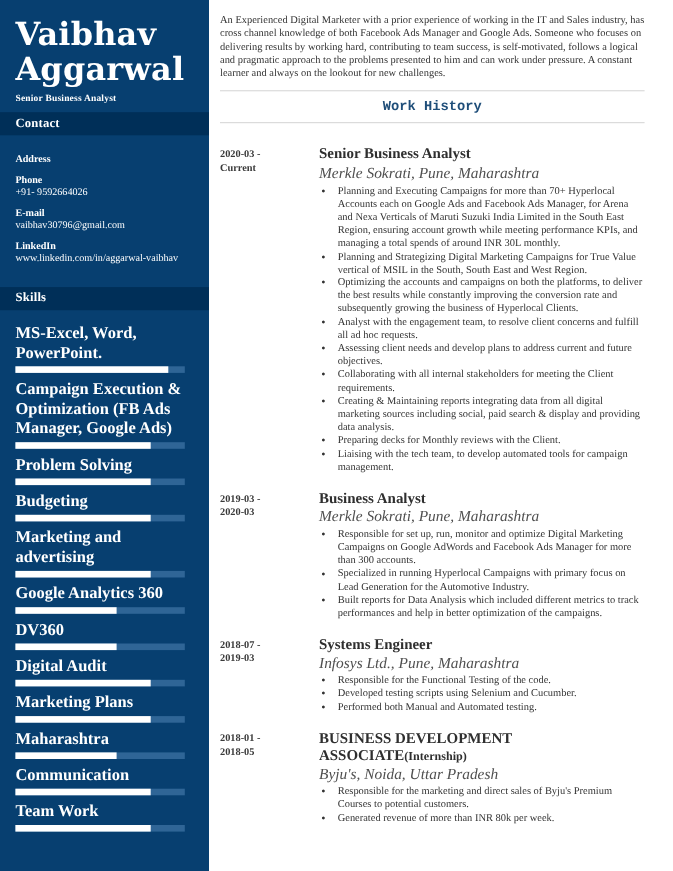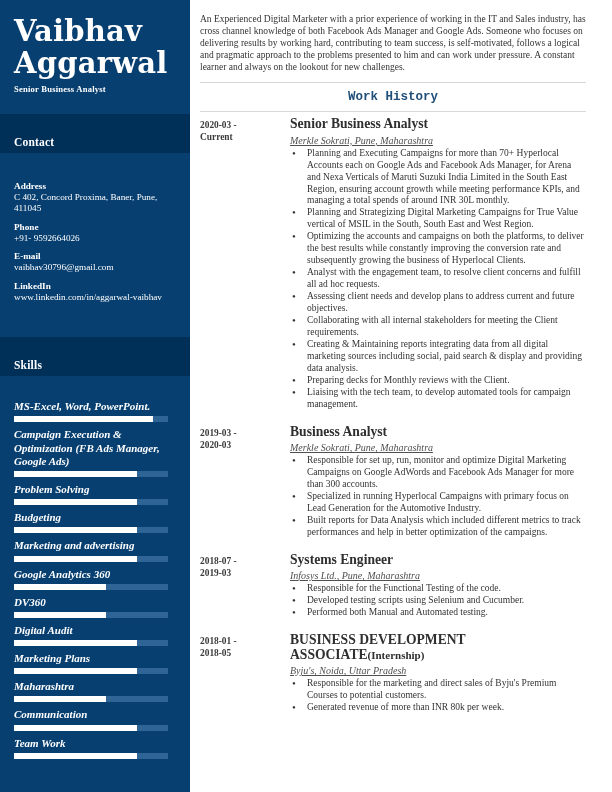--- a/index.html
+++ b/index.html
@@ -11,47 +11,47 @@
     --muted:#4f4f4f;
     --divider:#d8d8d8;
     --white:#ffffff;
   }
   *{margin:0;padding:0;box-sizing:border-box;}
   html,body{background:#ffffff;}
   body{font-family:"Liberation Serif","DejaVu Serif",serif;color:var(--text);}
   .page{width:612px;height:792px;display:flex;background:#ffffff;overflow:hidden;}
 
   
-  .sidebar{width:190px;min-width:190px;background:var(--sidebar-bg);color:var(--white);display:flex;flex-direction:column;gap:12px;}
+  .sidebar{width:190px;min-width:190px;background:var(--sidebar-bg);color:var(--white);display:flex;flex-direction:column;}
   .name-block{padding:16px 14px 8px 14px;}
   .name{font-family:"DejaVu Serif","Liberation Serif",serif;font-weight:bold;font-size:29px;line-height:1.1;letter-spacing:.2px;}
   .subtitle{font-size:8.6px;font-weight:bold;margin-top:4px;letter-spacing:.2px;}
-  .band{background:var(--band-bg);font-size:11.5px;font-weight:bold;padding:22px 14px 5px 14px;letter-spacing:.2px;}
+  .band{background:var(--band-bg);font-size:11.5px;font-weight:bold;padding:4px 14px 5px 14px;letter-spacing:.2px;}
   .contact-list{padding:16px 18px 14px 14px;}
   .contact-item{margin-bottom:8px;}
   .contact-label{font-weight:bold;font-size:9.2px;line-height:1.2;}
   .contact-value{font-size:9.2px;line-height:1.18;overflow-wrap:break-word;}
   .skills-list{padding:12px 14px 10px 14px;}
   .skill-item{margin-bottom:6px;}
-  .skill-label{font-weight:bold;font-size:11px;line-height:1.2;margin-bottom:3px;font-style:italic;}
+  .skill-label{font-weight:bold;font-size:15px;line-height:1.2;margin-bottom:3px;}
   .skill-bar{height:6px;background:var(--track);width:154px;}
   .skill-fill{height:100%;background:var(--white);}
 
   
   .main{flex:1;padding:12px 26px 10px 10px;}
   .summary{font-size:9.5px;line-height:1.25;color:var(--text);margin-top:2px;}
   .wh-divider{border:none;border-top:1px solid var(--divider);margin:9px 0 0 0;}
   .wh-heading{font-family:Liberation Mono, monospace;color:var(--accent);font-size:12.5px;font-weight:bold;padding:7px 0 7px 0;text-align:center;}
-  .jobs{margin-top:4px;}
+  .jobs{margin-top:20px;}
   .job{display:grid;grid-template-columns:90px 1fr;}
   .job + .job{margin-top:13px;}
   .job-dates{font-size:9.4px;font-weight:bold;color:#3a3a3a;line-height:1.28;padding-top:3px;}
   .job-title{font-family:"Liberation Serif",serif;font-size:13.6px;font-weight:bold;color:#2f2f2f;line-height:1.12;}
   .job-title .t-suffix{font-size:11px;}
-  .job-company{font-style:italic;font-size:10px;color:var(--muted);margin:3px 0 2px 0;text-decoration:underline;}
+  .job-company{font-style:italic;font-size:14px;color:var(--muted);margin:3px 0 2px 0;}
   .job-bullets{list-style:none;margin-top:1px;}
   .job-bullets li{position:relative;padding-left:17px;font-size:9.5px;line-height:1.26;color:var(--text);}
   .job-bullets li::before{content:"\2022";position:absolute;left:2px;top:-1px;font-size:11px;color:var(--text);}
 </style>
 </head>
 <body>
 
 <div class="page">
 
   <aside class="sidebar">
@@ -60,21 +60,20 @@
         <div>Vaibhav</div>
         <div>Aggarwal</div>
       </div>
       <div class="subtitle">Senior Business Analyst</div>
     </div>
 
     <div class="band">Contact</div>
     <div class="contact-list">
   <div class="contact-item">
     <div class="contact-label">Address</div>
-    <div class="contact-value">C 402, Concord Proxima, Baner, Pune, 411045</div>
   </div>
 
   <div class="contact-item">
     <div class="contact-label">Phone</div>
     <div class="contact-value">+91- 9592664026</div>
   </div>
 
   <div class="contact-item">
     <div class="contact-label">E-mail</div>
     <div class="contact-value">vaibhav30796@gmail.com</div>

